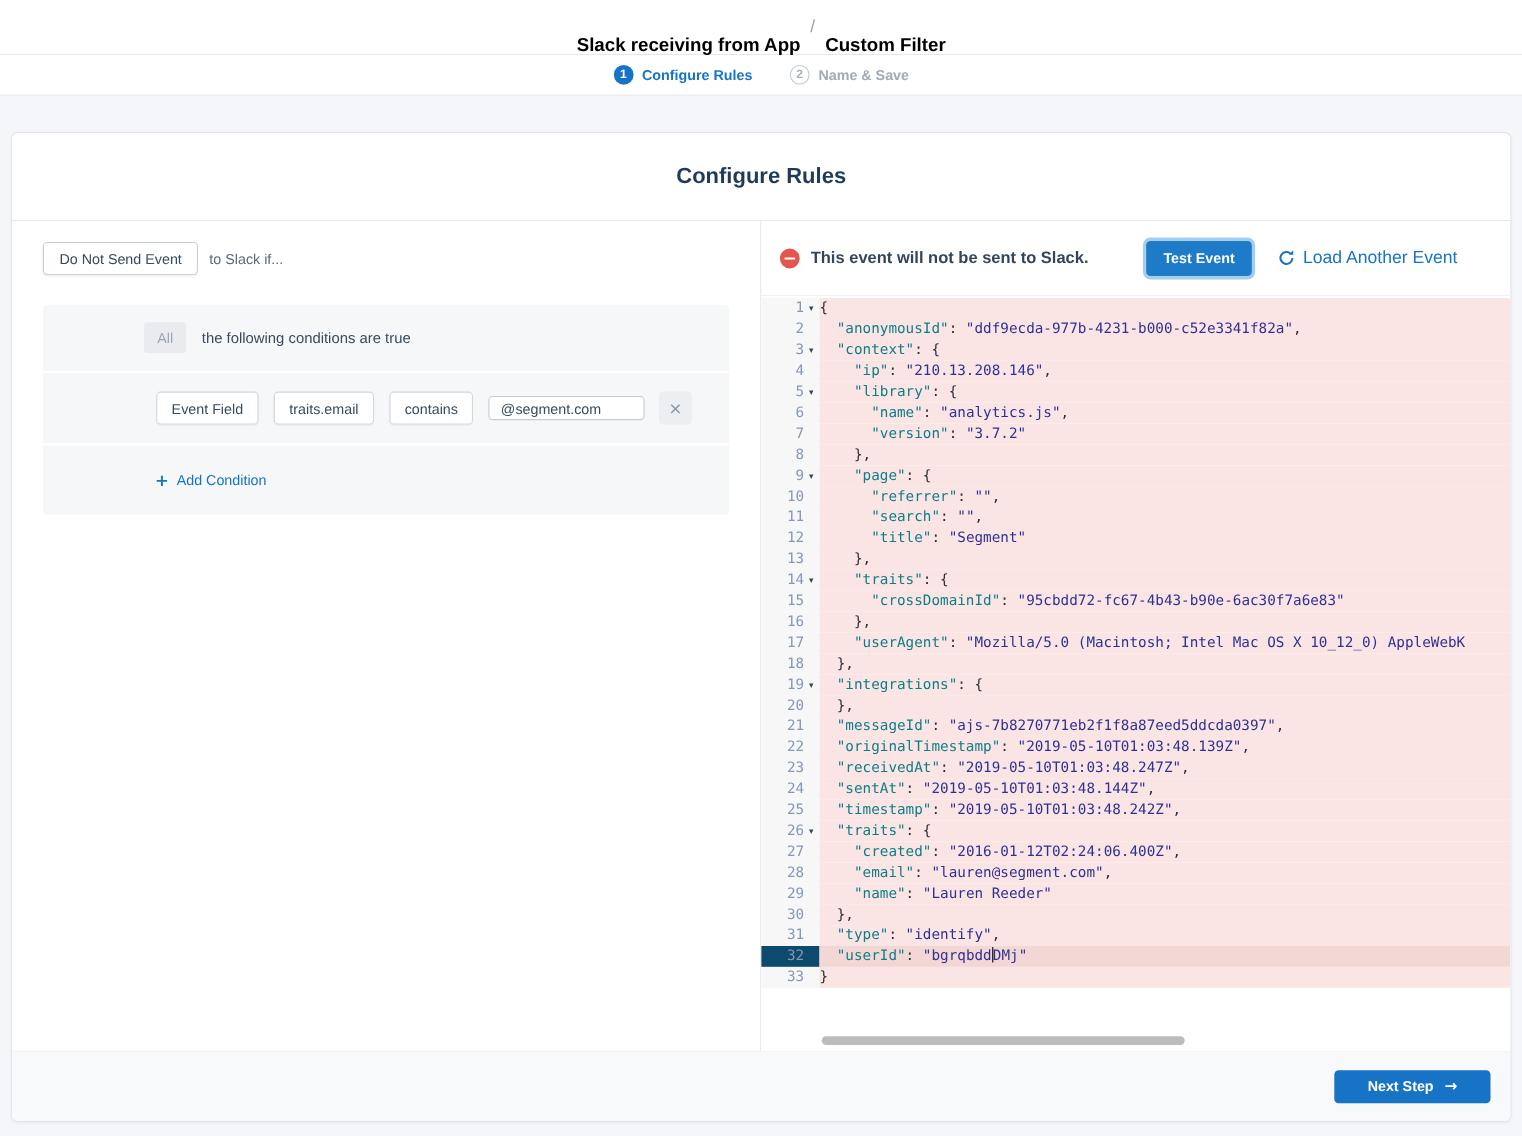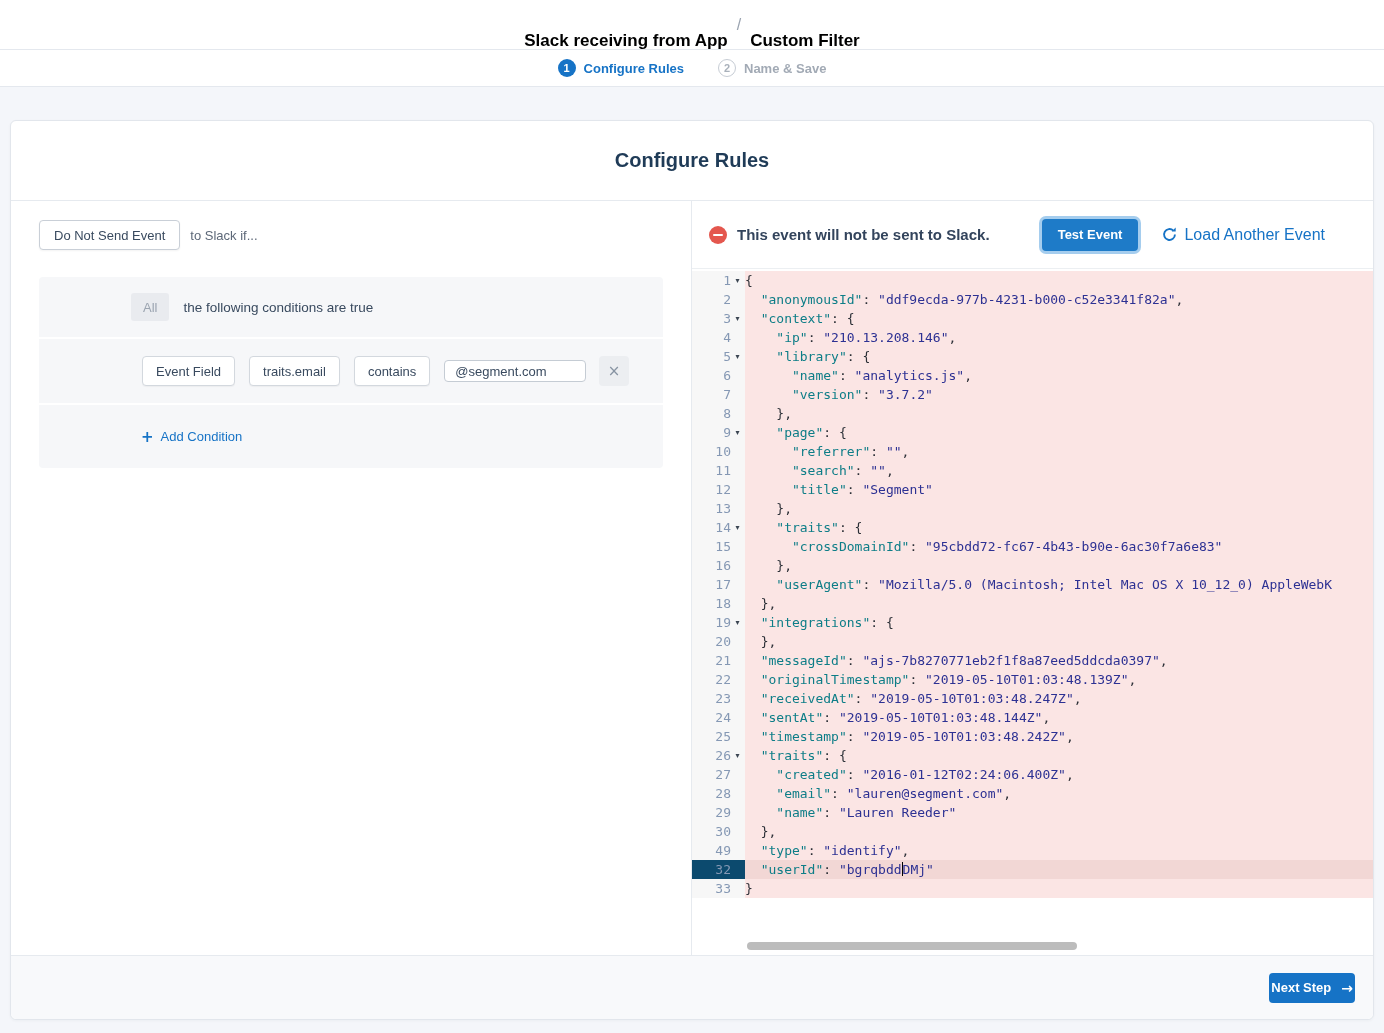--- a/index.html
+++ b/index.html
@@ -93,21 +93,21 @@
   .tok-k { color:#0d7d87; }
   .tok-s { color:#2d3193; }
   .caret { display:inline-block; width:1px; height:14px; background:#000; vertical-align:-2px; }
   .hscroll { position:absolute; left:55px; bottom:5px; width:330px; height:8px;
     border-radius:4px; background:#bcbcbc; cursor:pointer; }
 
   
   .footer { height:64px; flex:none; border-top:1px solid #e6eaef; background:#f8f9fb;
     border-radius:0 0 6px 6px; display:flex; align-items:center; justify-content:flex-end;
     padding-right:18px; }
-  .btn-next { height:30px; padding:0 2px; display:flex; align-items:center;
+  .btn-next { height:30px; padding:0 30px; display:flex; align-items:center;
     background:#1673c6; box-shadow:none; }
   .next-arrow { margin-left:10px; font-family:"DejaVu Sans", sans-serif; font-size:14px; }
 </style>
 </head>
 <body>
 
 <div class="topbar">
   <span class="crumb">Slack receiving from App</span>
   <span class="crumb-sep">/</span>
   <span class="crumb">Custom Filter</span>
@@ -292,21 +292,21 @@
               </div>
               <div class="gline">
                 <span class="lnum">29</span>
                 <span class="fold"></span>
               </div>
               <div class="gline">
                 <span class="lnum">30</span>
                 <span class="fold"></span>
               </div>
               <div class="gline">
-                <span class="lnum">49</span>
+                <span class="lnum">31</span>
                 <span class="fold"></span>
               </div>
               <div class="gline g-act">
                 <span class="lnum">32</span>
                 <span class="fold"></span>
               </div>
               <div class="gline">
                 <span class="lnum">33</span>
                 <span class="fold"></span>
               </div>

